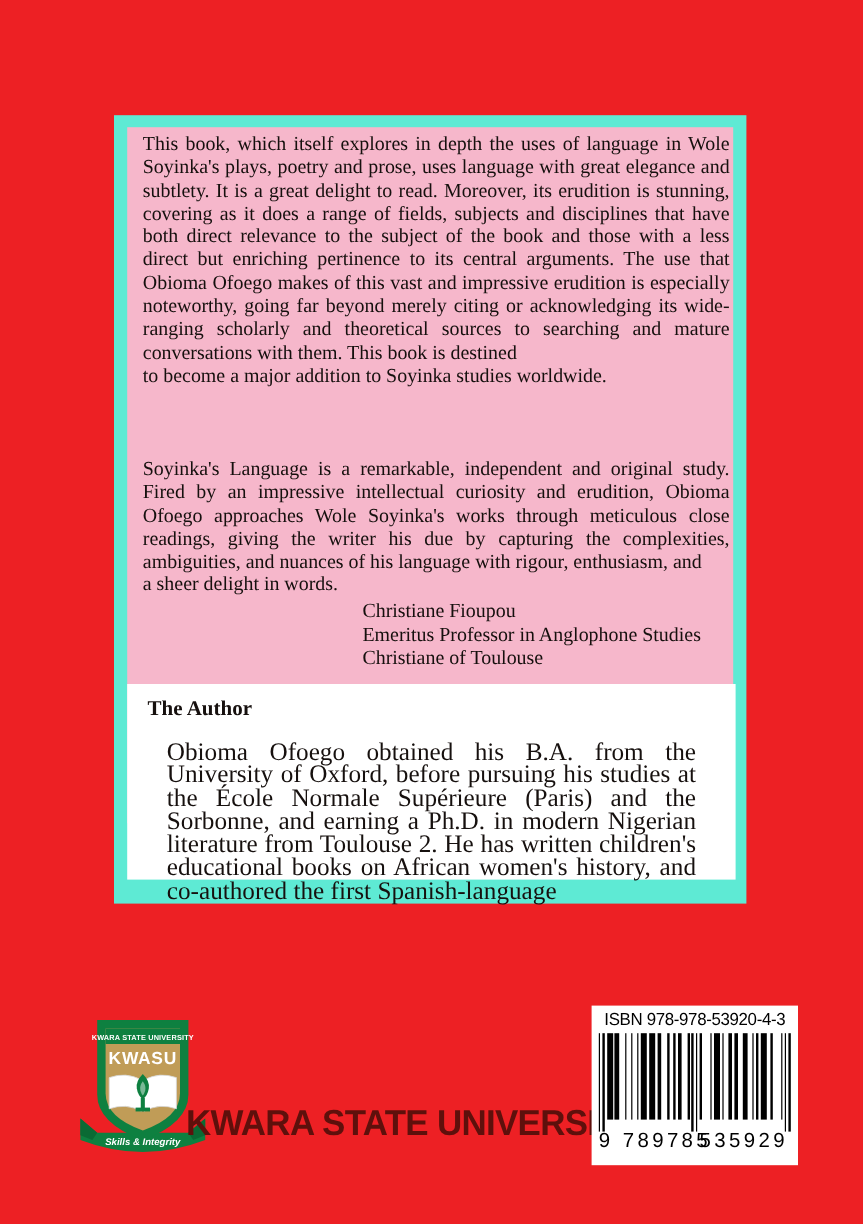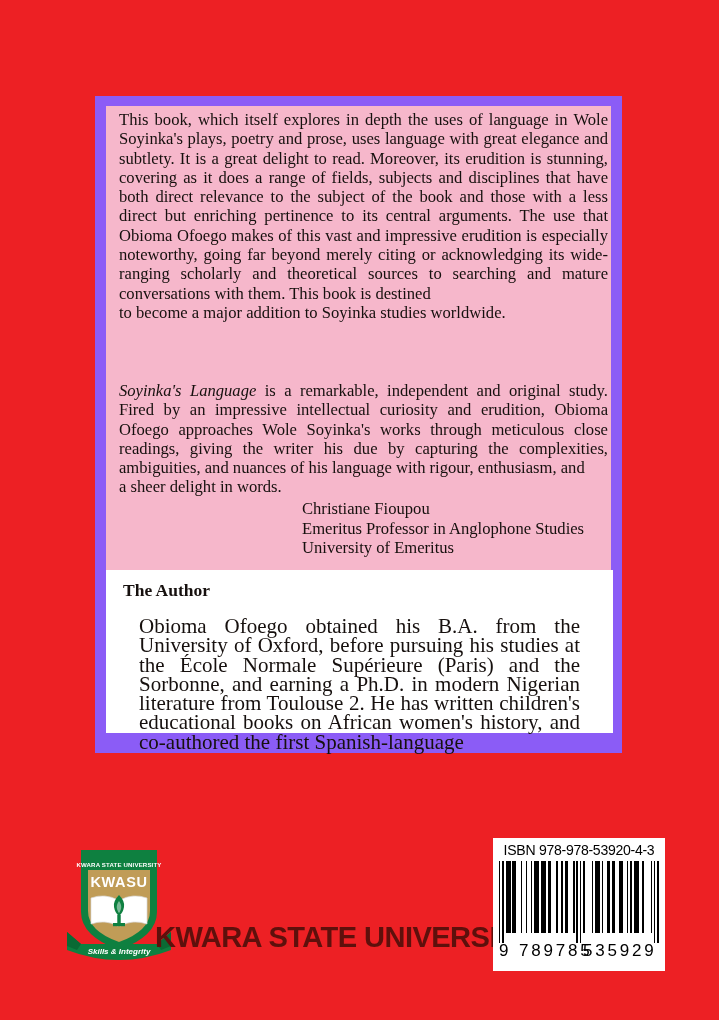--- a/index.html
+++ b/index.html
@@ -15,21 +15,21 @@
     position: relative;
   }
 
   
   .blurb-panel {
     position: absolute;
     left: 95px;
     top: 96px;
     width: 527px;
     height: 657px;
-    background: #8b5cf6;
+    background: #5eead4;
     box-sizing: border-box;
     padding: 12px 11px 0 11px;
   }
   .blurb-inner {
     position: absolute;
     left: 11px;
     top: 10px;
     width: 505px;
     height: 580px;
     background: #F6B7CB;
@@ -63,21 +63,21 @@
     left: 360px;
     top: 227px;
     text-align: left;
   }
   #attrib2 {
     left: 207px;
     top: 403px;
     text-align: left;
   }
 
-  .italic-title { font-style: italic; }
+  .italic-title { }
 
   
   .author-box {
     position: absolute;
     left: 106px;
     top: 570px;
     width: 507px;
     height: 163px;
     background: #ffffff;
     box-sizing: border-box;
@@ -197,21 +197,21 @@
   </div>
 
 
   <div class="quote-block" id="quote2">
     <span class="italic-title">Soyinka's Language</span><span> is a remarkable, independent and original study. Fired by an impressive intellectual curiosity and erudition, Obioma Ofoego approaches Wole Soyinka's works through meticulous close readings, giving the writer his due by capturing the complexities, ambiguities,  and nuances of his language with rigour, enthusiasm, and</span>
     <div class="lastline">a sheer delight in words.</div>
   </div>
 
   <div class="attrib" id="attrib2">Christiane Fioupou
 Emeritus Professor in Anglophone Studies
-University of Emeritus</div>
+Christiane of Toulouse</div>
 </div>
 
 <div class="author-box">
   <p class="author-heading">The Author</p>
   <p class="author-body">
     <span>Obioma Ofoego obtained his B.A. from the University of Oxford, before pursuing his studies at the École Normale Supérieure (Paris) and the Sorbonne, and earning a Ph.D. in modern Nigerian literature from Toulouse 2. He has written children's educational books on African women's history, and co-authored the first Spanish-language</span>
   </p>
 </div>
 
 <div class="footer">

